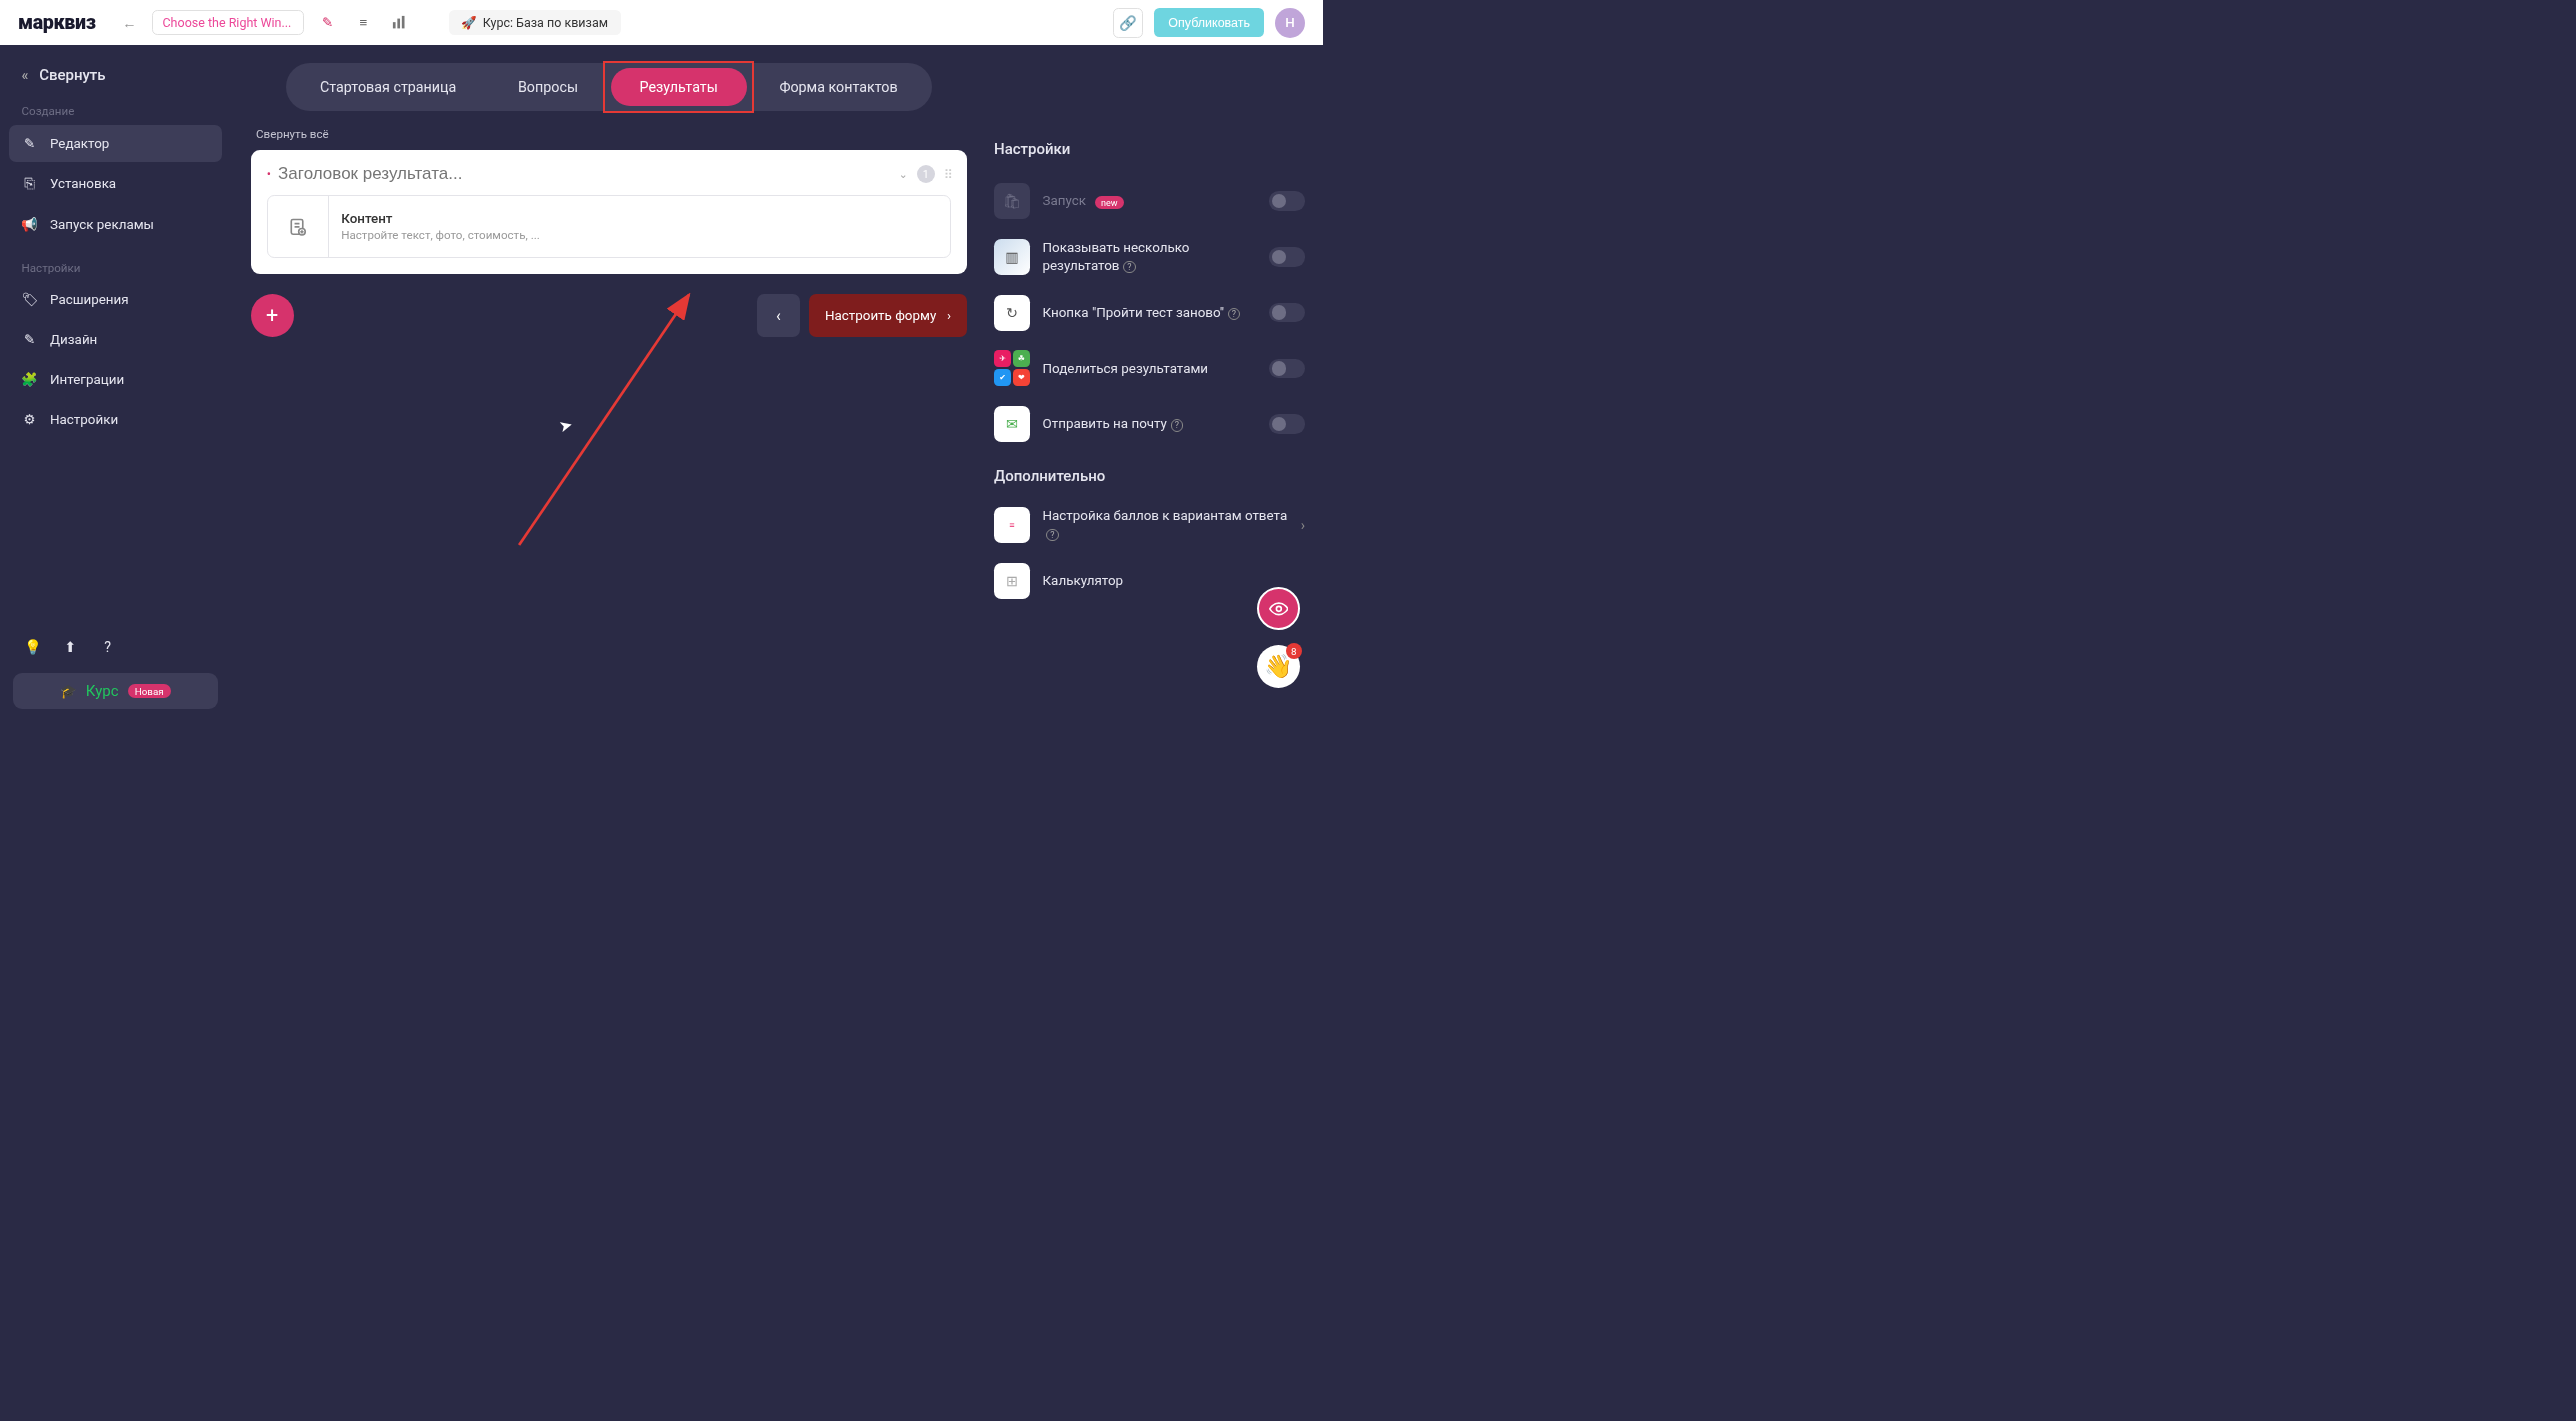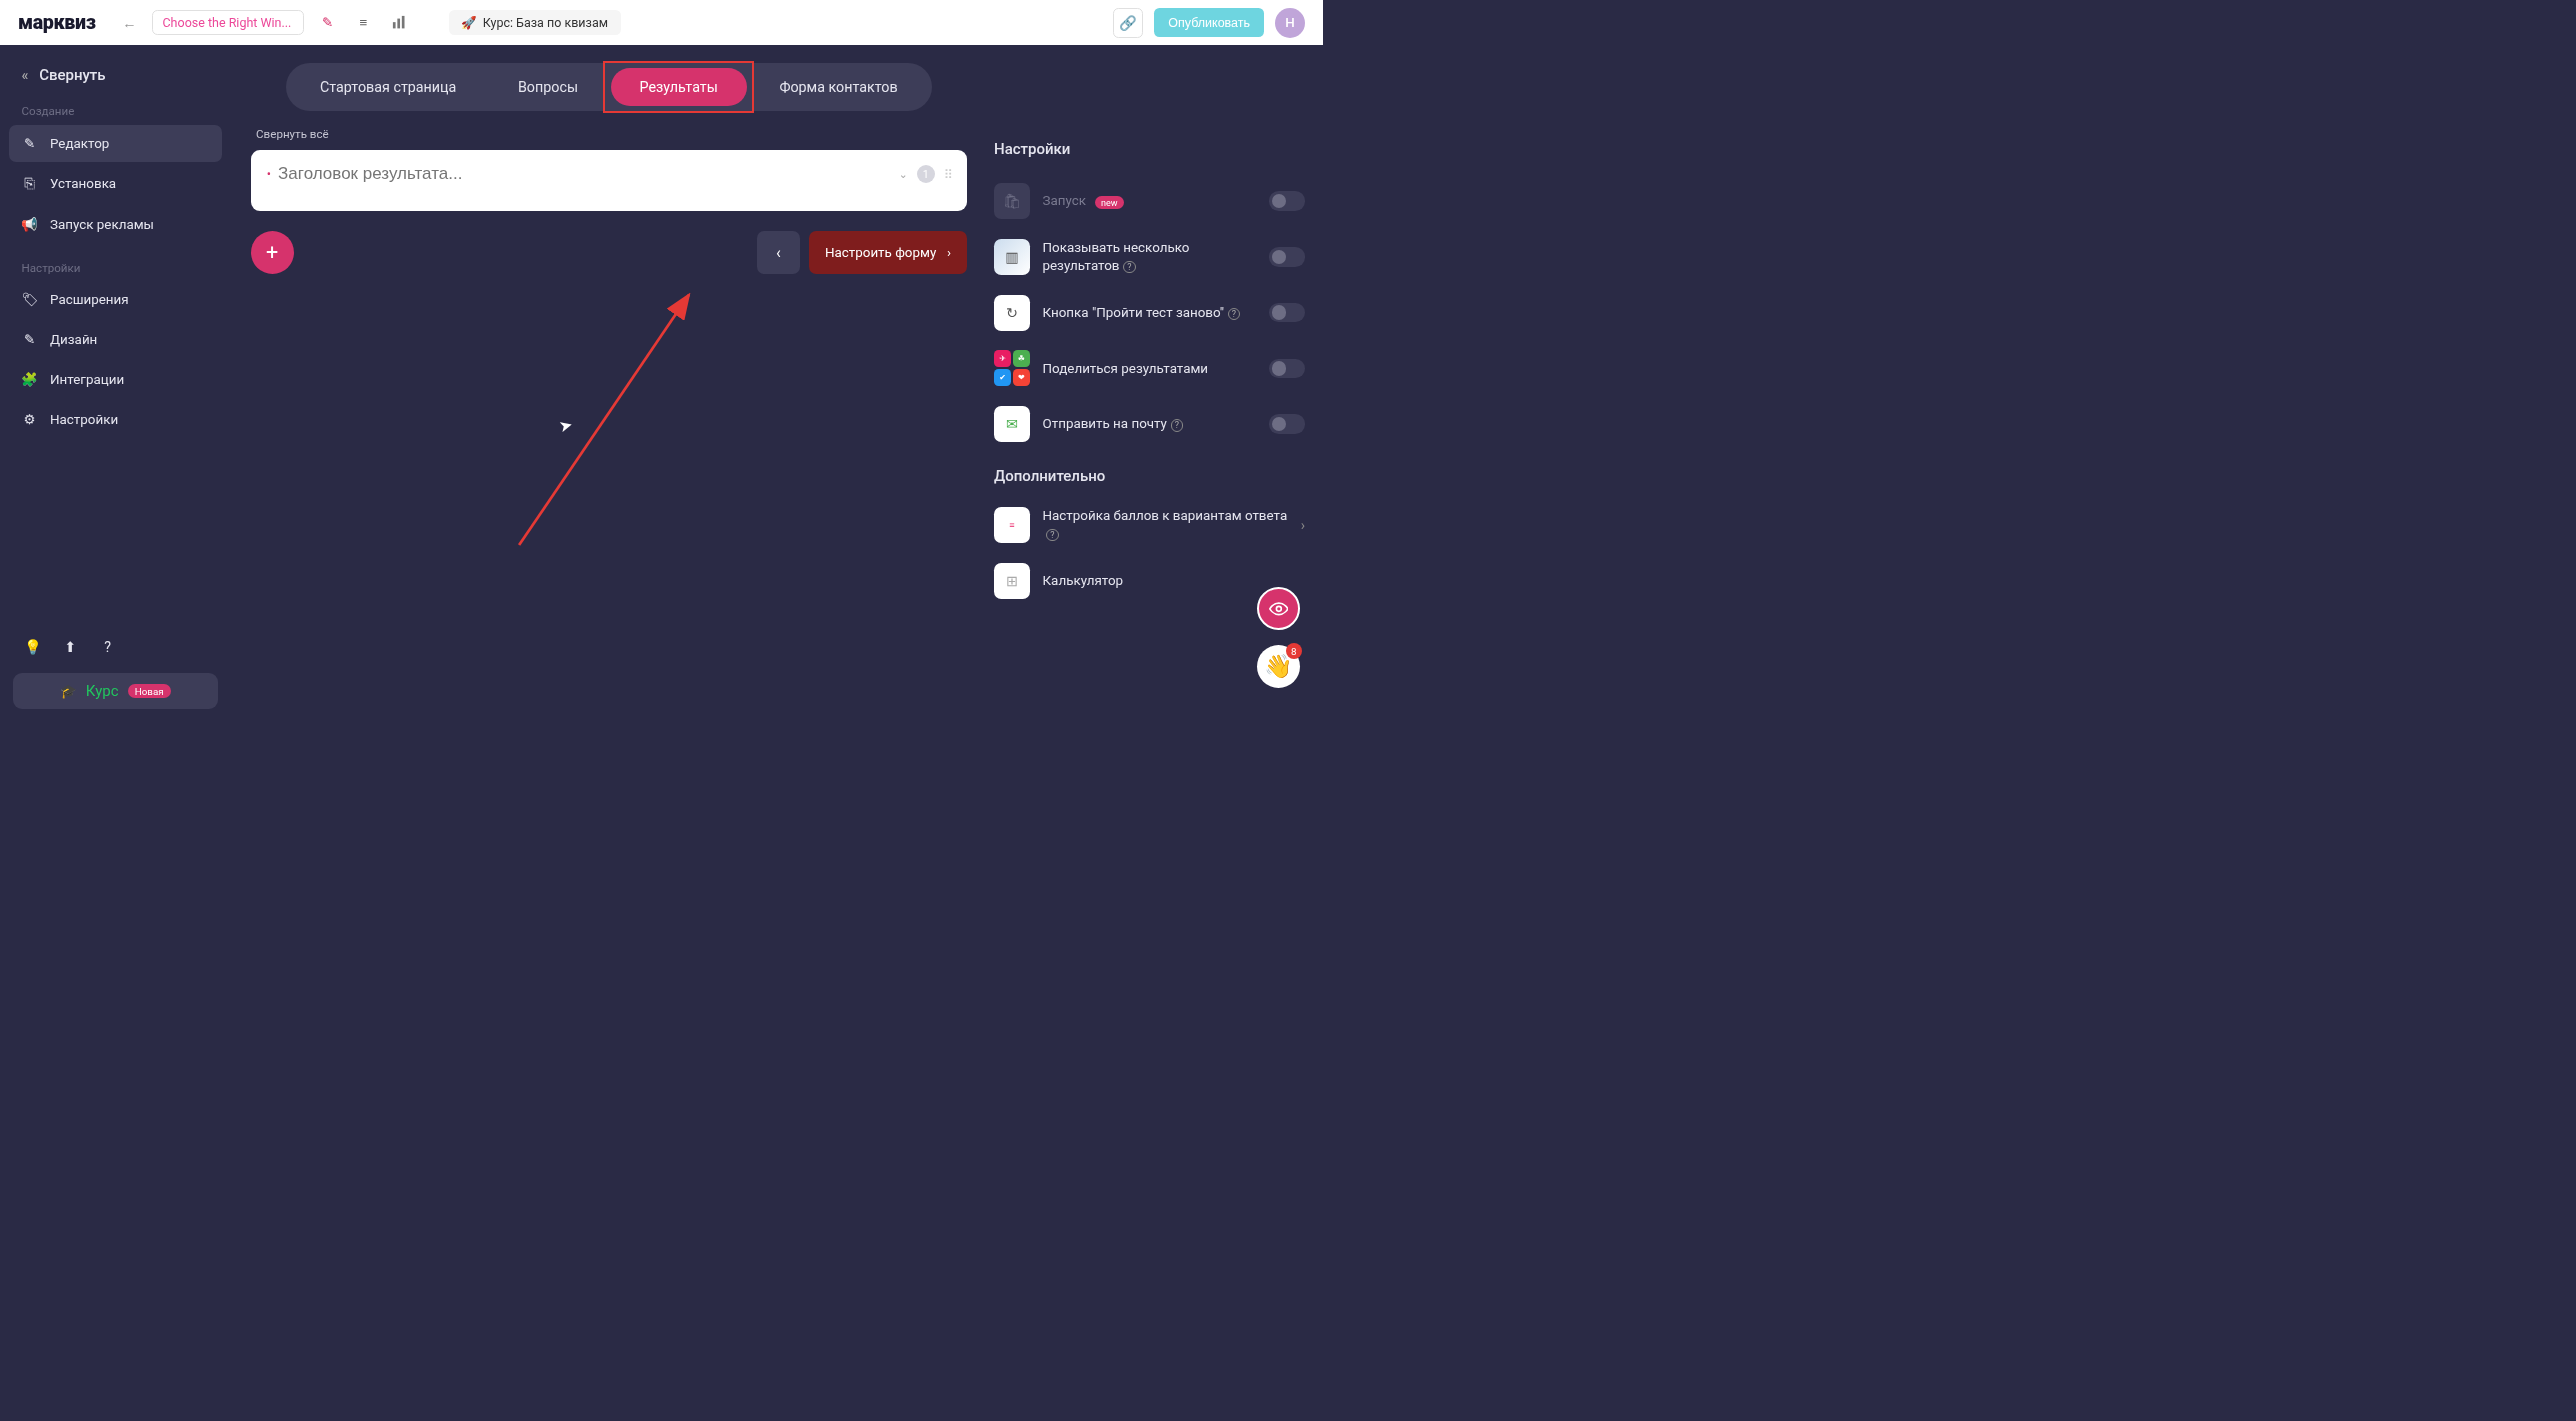--- a/index.html
+++ b/index.html
@@ -593,20 +593,36 @@
         <div class="result-header">
           <span class="red-dot">•</span>
           <input class="title-input" placeholder="Заголовок результата..." style="">
           <div class="header-right">
             <span style="font-size:10.7px;cursor:pointer">⌄</span>
             <span class="badge-count">1</span>
             <span class="drag-dots">⠿</span>
           </div>
         </div>
         <div class="option-cards">
+          <div class="option-card">
+            <div class="option-icon-box">
+              <svg width="19.7" height="19.7" viewBox="0 0 24 24" fill="none" stroke="#888" stroke-width="2">
+                  <rect x="4" y="3" width="14" height="18" rx="2"></rect>
+                  <line x1="8" y1="8" x2="14" y2="8"></line>
+                  <line x1="8" y1="12" x2="14" y2="12"></line>
+                  <circle cx="17" cy="18" r="4" fill="#fff"></circle>
+                  <line x1="17" y1="16" x2="17" y2="20"></line>
+                  <line x1="15" y1="18" x2="19" y2="18"></line>
+                </svg>
+            </div>
+            <div class="option-text">
+              <div class="option-title">Контент</div>
+              <div class="option-desc">Настройте текст, фото, стоимость, ...</div>
+            </div>
+          </div>
         </div>
       </div>
 
       <div class="center-footer">
         <div class="add-btn">+</div>
         <div class="footer-spacer"></div>
         <div class="nav-sq">‹</div>
         <div class="configure-btn">
           <span>Настроить форму</span>
           <span>›</span>

